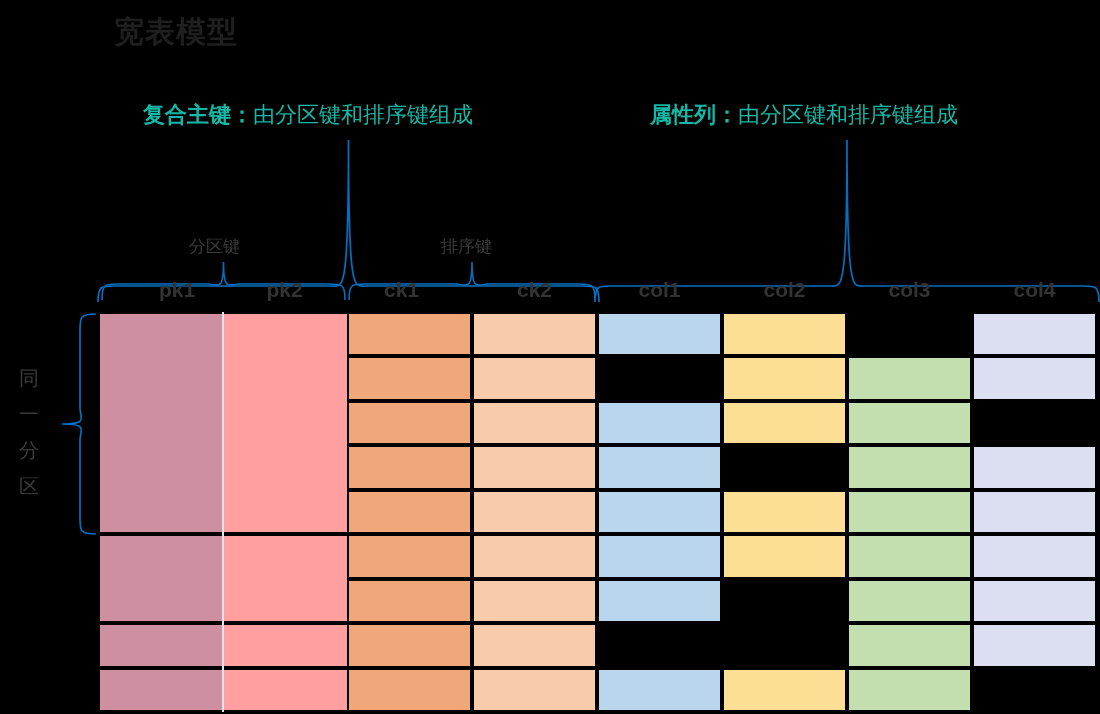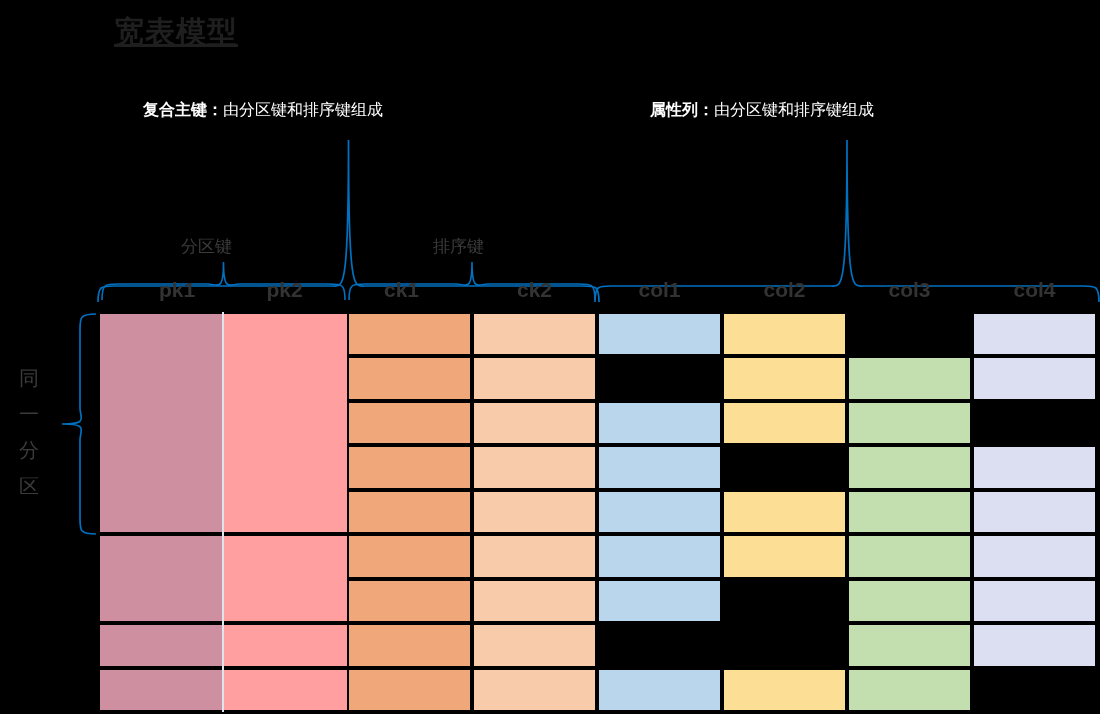--- a/index.html
+++ b/index.html
@@ -1,29 +1,29 @@
 <!DOCTYPE html>
 <html><head>
 <meta charset="utf-8">
 <style>
   html,body{margin:0;padding:0;background:#000;}
   body{width:1100px;height:714px;position:relative;overflow:hidden;
        font-family:"Liberation Sans","DejaVu Sans",sans-serif;}
 
   #title{position:absolute;left:114px;top:12px;font-size:30px;font-weight:bold;
-         color:#1f1f1f;letter-spacing:1px;text-decoration:underline;}
+         color:#1f1f1f;letter-spacing:1px;}
 
-  .toplabel{position:absolute;top:100px;font-size:16px;color:#ffffff;white-space:nowrap;}
+  .toplabel{position:absolute;top:100px;font-size:22px;color:#14b8a6;white-space:nowrap;}
   .toplabel b{font-weight:bold;}
   #lbl-pk{left:143px;}
   #lbl-attr{left:650px;}
 
   .braces{position:absolute;left:0;top:0;width:1100px;height:714px;pointer-events:none;}
 
-  .grouplabel{position:absolute;font-size:17px;color:#3b3b3b;white-space:nowrap;}
+  .grouplabel{position:absolute;font-size:17px;color:#3b3b3b;white-space:nowrap;margin-left:8px;}
   #gl-part{left:181px;top:235px;}
   #gl-sort{left:433px;top:235px;}
 
   .colhead{position:absolute;top:277px;height:26px;line-height:26px;
            font-size:21px;font-weight:bold;color:#333;text-align:center;}
 
   #grid{position:absolute;left:100px;top:312px;width:997px;height:400px;}
   .cell{position:absolute;box-sizing:border-box;border:2px solid #000;}
   .pkcell{border-right:none;border-left:none;}
 

